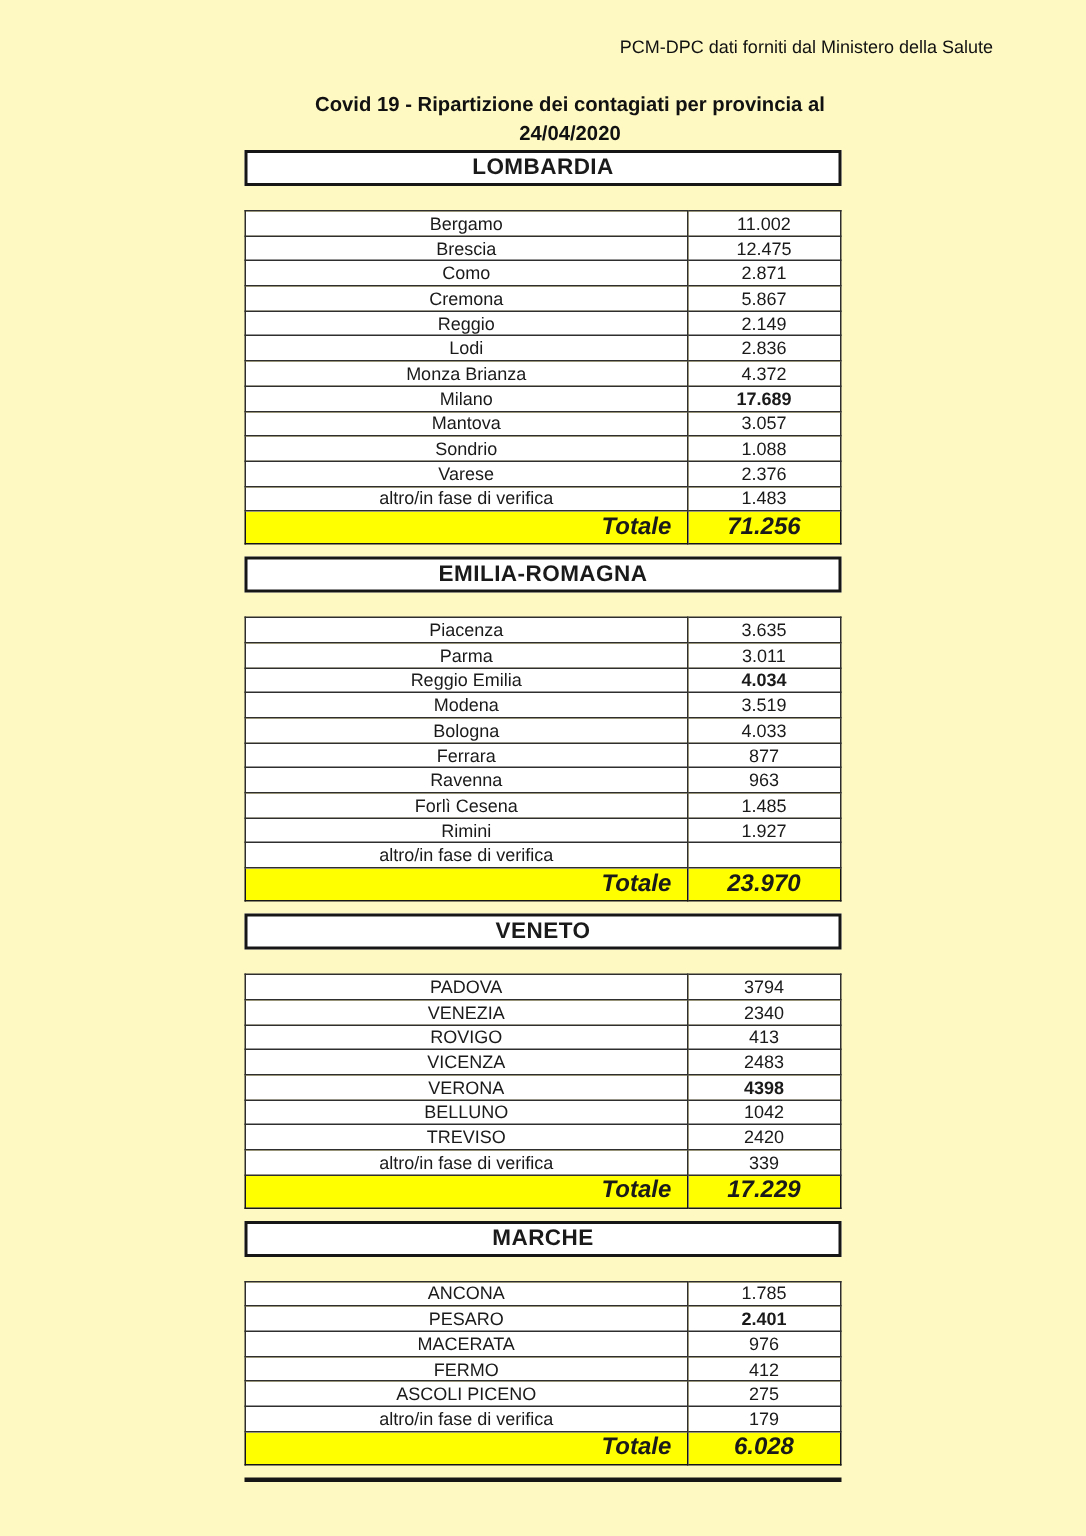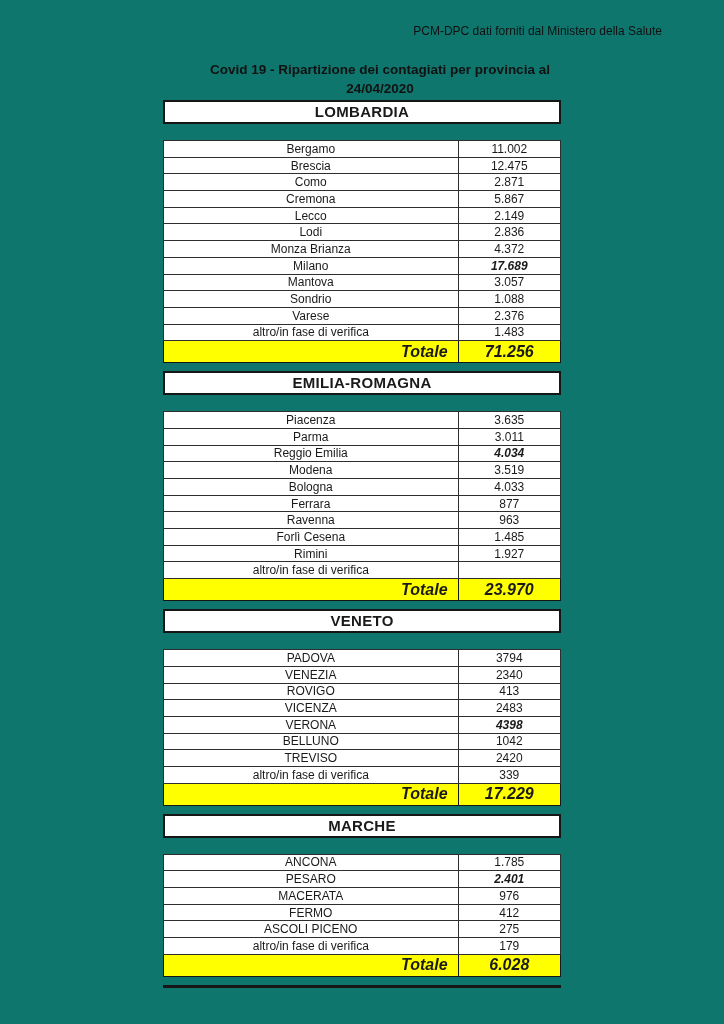--- a/index.html
+++ b/index.html
@@ -4,21 +4,21 @@
 <style>
   html, body {
     margin: 0;
     padding: 0;
     background: #ffffff;
   }
   .page {
     position: relative;
     width: 724px;
     height: 1024px;
-    background: #0f766e;
+    background: #fef9c3;
     font-family: "Liberation Sans", sans-serif;
     color: #1a1a1a;
     overflow: hidden;
   }
   .top-note {
     position: absolute;
     top: 24px;
     right: 62px;
     font-size: 12px;
     color: #111111;
@@ -68,21 +68,20 @@
     padding: 0;
     text-align: center;
     vertical-align: middle;
     font-size: 12px;
     white-space: nowrap;
     overflow: hidden;
     background: #ffffff;
   }
   table.region-table td.v-bold {
     font-weight: bold;
-    font-style: italic;
   }
   table.region-table tr.total-row td {
     background: #ffff00;
     height: 21px;
     font-weight: bold;
     font-style: italic;
     font-size: 16px;
     border: 1.2px solid #161616;
   }
   table.region-table tr.total-row td.total-label {
@@ -126,21 +125,21 @@
             </tr>
             <tr>
               <td>Como</td>
               <td>2.871</td>
             </tr>
             <tr>
               <td>Cremona</td>
               <td>5.867</td>
             </tr>
             <tr>
-              <td>Lecco</td>
+              <td>Reggio</td>
               <td>2.149</td>
             </tr>
             <tr>
               <td>Lodi</td>
               <td>2.836</td>
             </tr>
             <tr>
               <td>Monza Brianza</td>
               <td>4.372</td>
             </tr>

